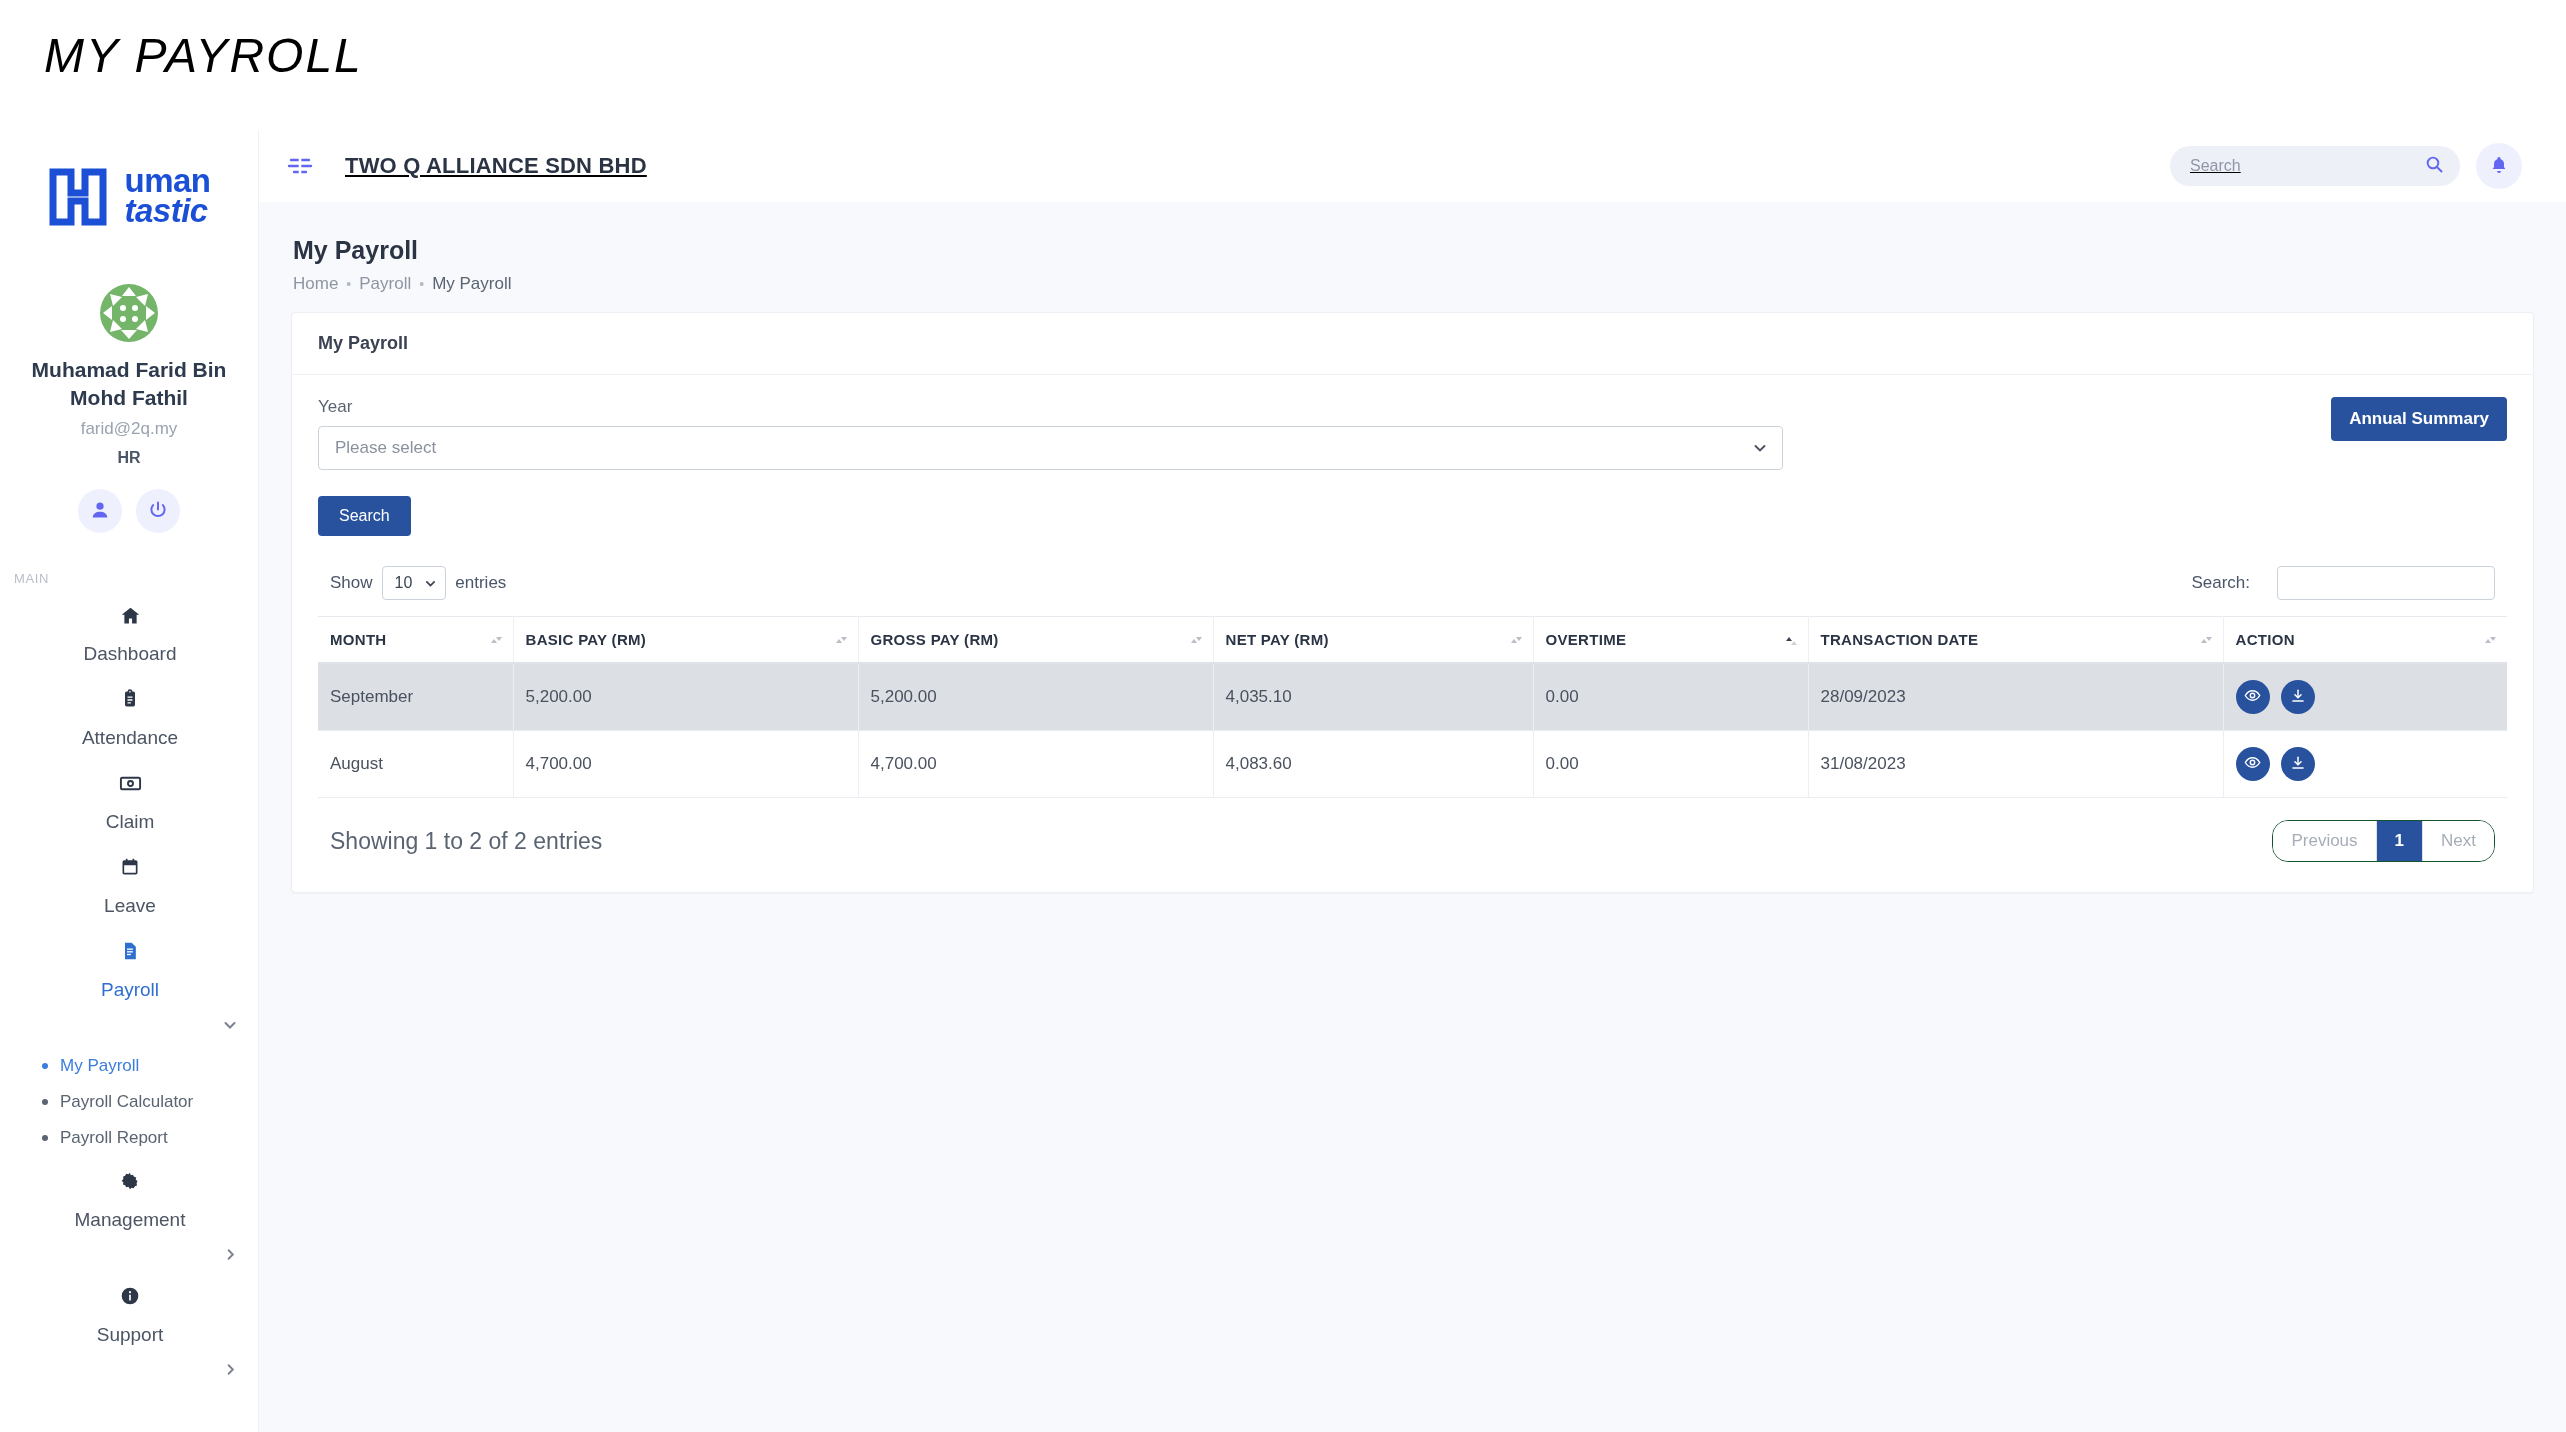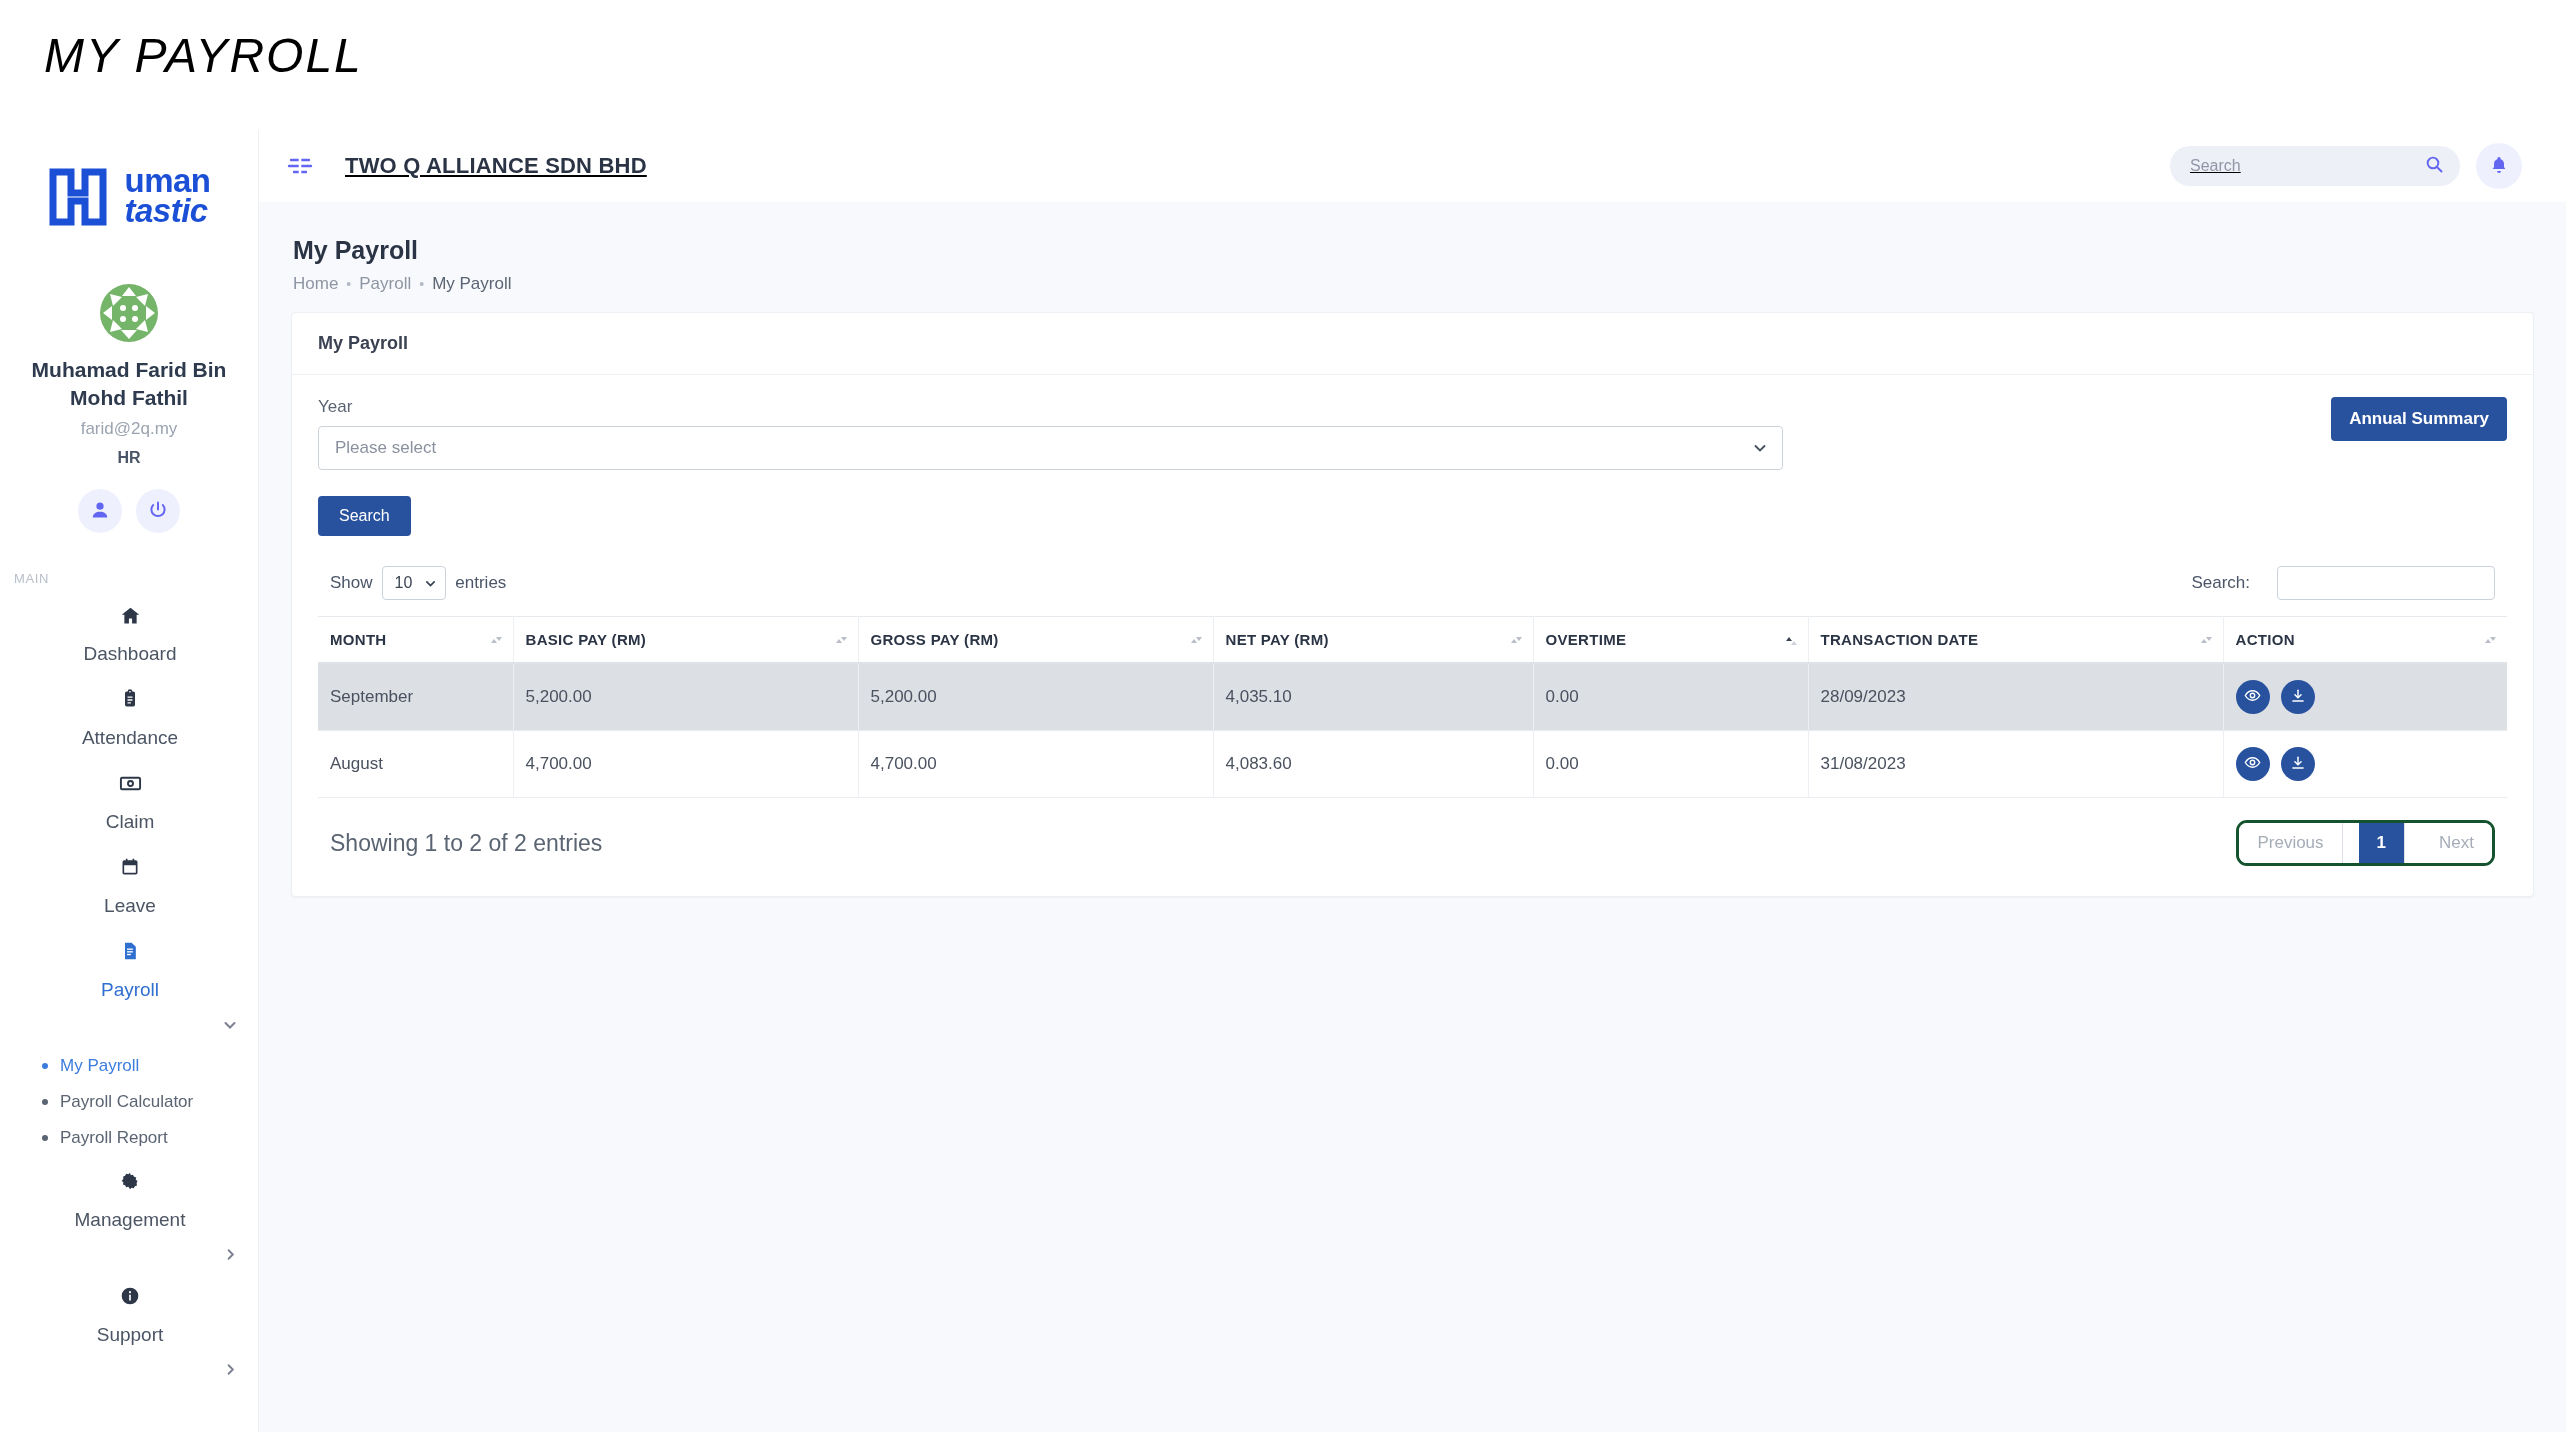--- a/index.html
+++ b/index.html
@@ -209,21 +209,21 @@
   table.data tr.striped td { background: #dcdfe4; }
 
   .act-btn {
     width: 34px; height: 34px; border-radius: 50%; background: #28529e;
     display: inline-flex; align-items: center; justify-content: center;
     border: none; cursor: pointer; margin-right: 7px; vertical-align: middle;
   }
 
   .table-foot { display: flex; align-items: center; margin-top: 22px; padding: 0 12px; }
   .showing-info { font-size: 23px; color: #5a6472; }
-  .pagination { margin-left: auto; display: flex; border: 3px solid #14532d; border-radius: 11px; overflow: hidden; gap: 16px; }
+  .pagination { margin-left: auto; display: flex; border: 1px solid #14532d; border-radius: 16px; overflow: hidden; }
   .pg {
     padding: 10px 18px; font-size: 17px; color: #a6adb8; background: #fff;
     cursor: pointer; border-right: 1px solid #dde1e7;
   }
   .pg:last-child { border-right: none; }
   .pg.active { background: #28529e; color: #fff; font-weight: 700; }
 
   .footer {
     height: 68px; display: flex; align-items: center; justify-content: center;
     background: #f7f9fc; border-top: 1px solid #edf0f5;

